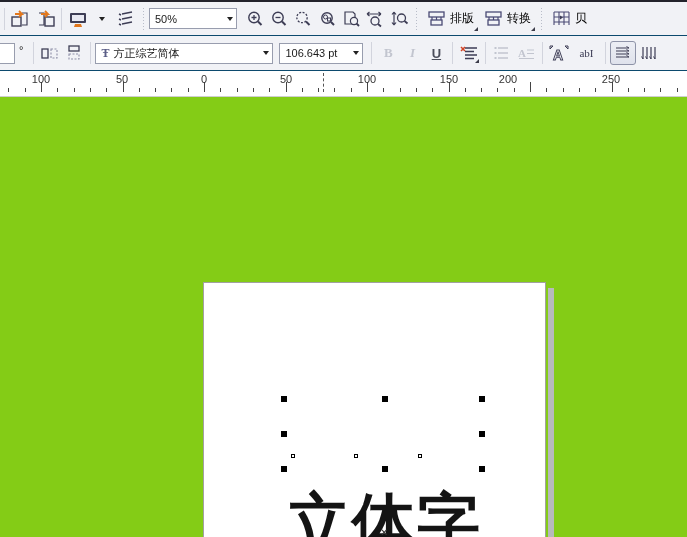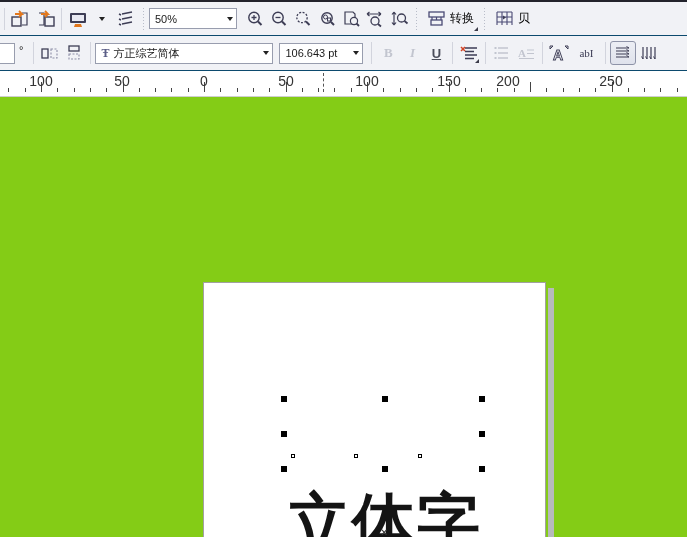--- a/index.html
+++ b/index.html
@@ -27,21 +27,21 @@
   .darr{width:0;height:0;border-left:3.5px solid transparent;border-right:3.5px solid transparent;
         border-top:4px solid #222;}
   .macrobtn{display:flex;align-items:center;gap:4px;font-size:12px;color:#000;height:26px;
             padding:0 5px;position:relative;}
   .disabled{color:#c2c5cf !important;}
   .biu{font-size:13px;width:22px;text-align:center;}
   .pressed{border:1px solid #8e93a8;background:linear-gradient(#eceef4,#dfe2ec);border-radius:3px;}
   
   #ruler{position:absolute;top:71px;left:0;right:0;height:25px;background:#ffffff;
          border-bottom:1px solid #cfcfcf;}
-  .rlabel{position:absolute;top:2px;transform:translateX(-50%);font-size:14px;color:#333;}
+  .rlabel{position:absolute;top:2px;transform:translateX(-50%);font-size:11px;color:#333;}
   .tick{position:absolute;width:1px;background:#444;}
   .tick.minor{top:17px;height:4px;}
   .tick.major{top:11px;height:10px;}
   .cursor-marker{position:absolute;top:2px;height:19px;width:0;
                  border-left:1px dashed #555;}
   
   #workspace{position:absolute;top:97px;left:0;right:0;bottom:0;background:#84cc16;}
   #page{position:absolute;left:203px;top:185px;width:343px;height:352px;background:#fff;
         border:1px solid #a1a1a1;box-sizing:border-box;}
   #page-shadow{position:absolute;left:548px;top:191px;width:6px;height:344px;background:#b7baba;}
@@ -156,20 +156,28 @@
     <div class="tbtn">
       <svg class="ic" width="19" height="18" viewBox="0 0 19 18">
         <path d="M4 2 v13 M4 2 l-2 2.5 M4 2 l2 2.5 M4 15 l-2-2.5 M4 15 l2-2.5" stroke="#3d3d55" stroke-width="1.2" fill="none"></path>
         <circle cx="11.5" cy="8" r="4" fill="none" stroke="#3d3d55" stroke-width="1.3"></circle>
         <path d="M14.5 11 l3 2.5" stroke="#3d3d55" stroke-width="1.8"></path>
       </svg>
     </div>
 
     <div class="dotsep"></div>
 
+    <div class="macrobtn flyout">
+      <svg class="ic" width="19" height="17" viewBox="0 0 19 17">
+        <rect x="2" y="2" width="15" height="5" fill="none" stroke="#4a4a75" stroke-width="1.3"></rect>
+        <path d="M5 7 v3 M9.5 7 v3 M14 7 v3" stroke="#4a4a75" stroke-width="1.2"></path>
+        <rect x="4" y="10" width="11" height="5" fill="none" stroke="#4a4a75" stroke-width="1.3"></rect>
+      </svg>
+      <span>排版</span>
+    </div>
     <div class="macrobtn flyout">
       <svg class="ic" width="19" height="17" viewBox="0 0 19 17">
         <rect x="2" y="2" width="15" height="5" fill="none" stroke="#4a4a75" stroke-width="1.3"></rect>
         <path d="M5 7 v3 M9.5 7 v3 M14 7 v3" stroke="#4a4a75" stroke-width="1.2"></path>
         <rect x="4" y="10" width="11" height="5" fill="none" stroke="#4a4a75" stroke-width="1.3"></rect>
       </svg>
       <span>转换</span>
     </div>
 
     <div class="dotsep"></div>

